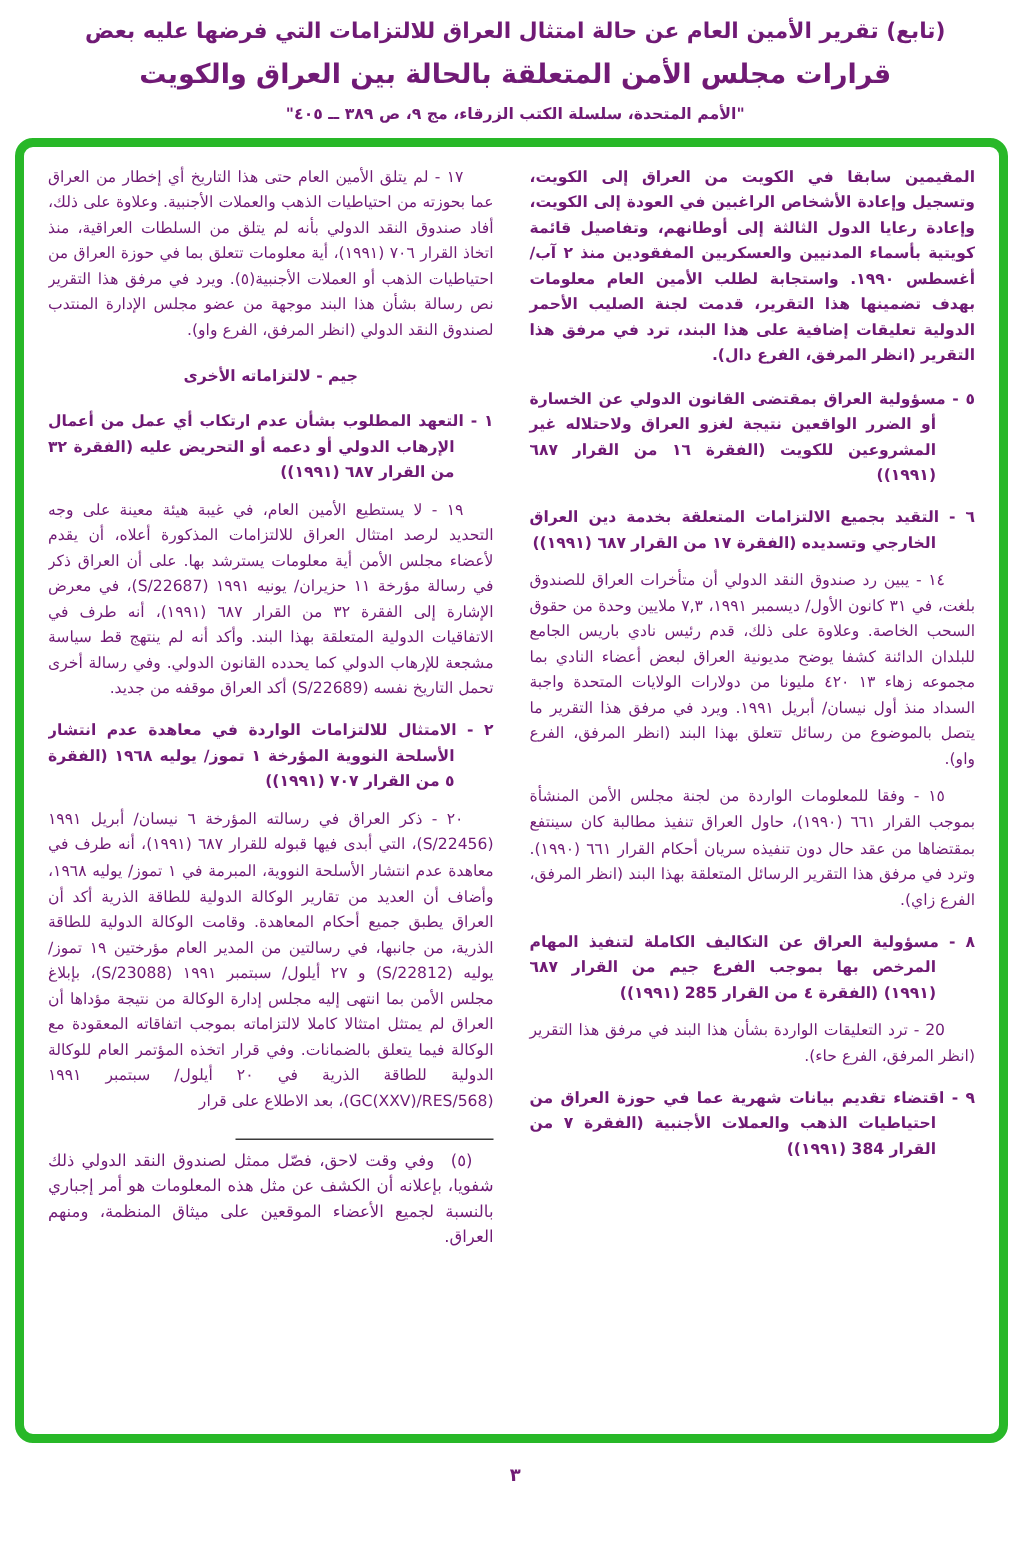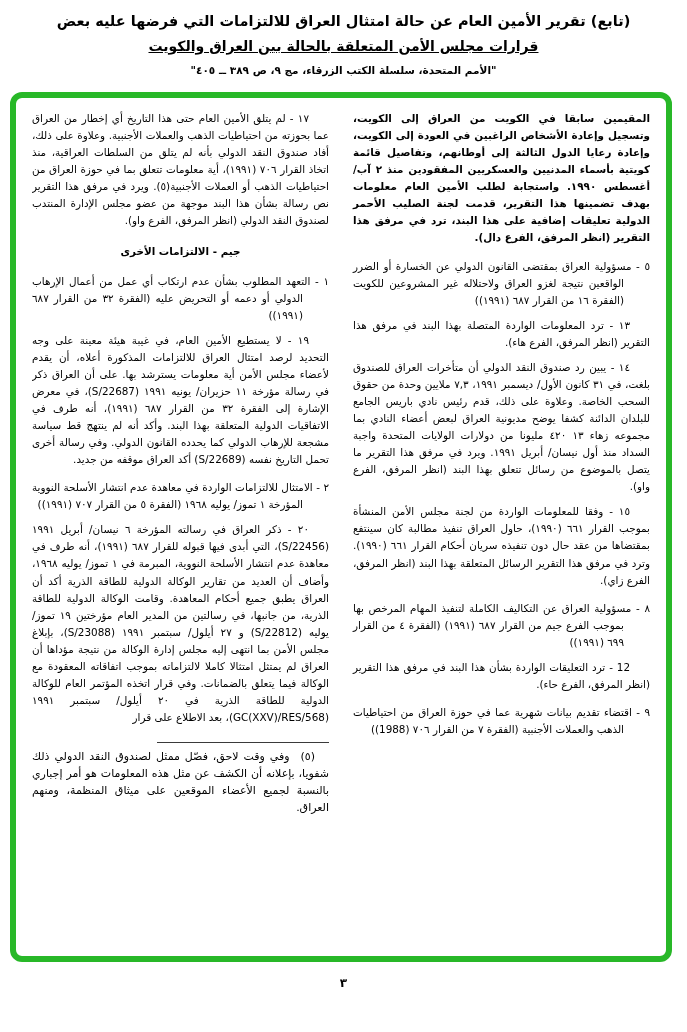--- a/index.html
+++ b/index.html
@@ -3,65 +3,65 @@
 <meta charset="utf-8">
 <style>
   html,body{margin:0;padding:0;background:#ffffff;}
   .page{
     position:relative;width:687px;height:1032px;background:#fff;
     font-family:"DejaVu Sans","Liberation Sans",sans-serif;
     direction:rtl;color:#151515;overflow:hidden;
   }
   .doc-header{position:absolute;top:8px;right:18px;left:18px;text-align:center;font-weight:bold;}
   .doc-header .l1{font-size:14.5px;line-height:1.85;}
-  .doc-header .l2{font-size:14px;line-height:1.7;text-decoration:underline;}
+  .doc-header .l2{font-size:18px;line-height:1.7;}
   .doc-header .l3{font-size:10.5px;margin-top:5px;}
   .green-box{
     position:absolute;top:92px;left:10px;width:662px;height:870px;box-sizing:border-box;
     border-style:solid;border-width:6px;border-radius:12px;
     padding:12px 16px 8px;background:#fff;
   }
   .cols{display:flex;gap:24px;height:100%;overflow:hidden;}
   .col{flex:1;min-width:0;font-size:10.4px;line-height:1.64;}
   .para{margin:0 0 8px;text-align:justify;text-indent:20px;}
   .para.flush{text-indent:0;font-weight:bold;}
-  .num-head{margin:11px 0 8px;font-weight:normal;text-align:justify;padding-right:26px;text-indent:-26px;}
+  .num-head{margin:11px 0 8px;font-weight:bold;text-align:justify;padding-right:26px;text-indent:-26px;}
   .sec-head{margin:14px 0 12px;font-weight:bold;text-align:center;}
   .footnote{margin-top:16px;font-size:11px;line-height:1.55;}
   .fn-sep{border:0;border-top:1.5px solid #3a3a3a;width:58%;margin:0 0 5px 0;height:0;}
   .fn-text{margin:0;text-align:justify;text-indent:14px;}
   .page-num{position:absolute;bottom:42px;left:0;right:0;text-align:center;font-size:12px;font-weight:bold;}
 </style>
 </head>
 <body>
 
-<div class="page" style="color: #000000;">
+<div class="page" style="color: #701a75;">
 
   <div class="doc-header">
     <div class="l1">(تابع) تقرير الأمين العام عن حالة امتثال العراق للالتزامات التي فرضها عليه بعض</div>
     <div class="l2">قرارات مجلس الأمن المتعلقة بالحالة بين العراق والكويت</div>
     <div class="l3">"الأمم المتحدة، سلسلة الكتب الزرقاء، مج ٩، ص ٣٨٩ ــ ٤٠٥"</div>
   </div>
 
   <div class="green-box" style="border-color: rgb(40, 184, 40);">
     <div class="cols">
       <div class="col">
           <p class="para flush">المقيمين سابقا في الكويت من العراق إلى الكويت، وتسجيل وإعادة الأشخاص الراغبين في العودة إلى الكويت، وإعادة رعايا الدول الثالثة إلى أوطانهم، وتفاصيل قائمة كويتية بأسماء المدنيين والعسكريين المفقودين منذ ٢ آب/ أغسطس ١٩٩٠. واستجابة لطلب الأمين العام معلومات بهدف تضمينها هذا التقرير، قدمت لجنة الصليب الأحمر الدولية تعليقات إضافية على هذا البند، ترد في مرفق هذا التقرير (انظر المرفق، الفرع دال).</p>
           <p class="num-head">٥ - مسؤولية العراق بمقتضى القانون الدولي عن الخسارة أو الضرر الواقعين نتيجة لغزو العراق ولاحتلاله غير المشروعين للكويت (الفقرة ١٦ من القرار ٦٨٧ (١٩٩١))</p>
-          <p class="para">١٣ - ترد المعلومات الواردة المتصلة بهذا البند في مرفق هذا التقرير (انظر المرفق، الفرع هاء).</p>
+          <p class="num-head">٦ - التقيد بجميع الالتزامات المتعلقة بخدمة دين العراق الخارجي وتسديده (الفقرة ١٧ من القرار ٦٨٧ (١٩٩١))</p>
           <p class="para">١٤ - يبين رد صندوق النقد الدولي أن متأخرات العراق للصندوق بلغت، في ٣١ كانون الأول/ ديسمبر ١٩٩١، ٧,٣ ملايين وحدة من حقوق السحب الخاصة. وعلاوة على ذلك، قدم رئيس نادي باريس الجامع للبلدان الدائنة كشفا يوضح مديونية العراق لبعض أعضاء النادي بما مجموعه زهاء ١٣ ٤٢٠ مليونا من دولارات الولايات المتحدة واجبة السداد منذ أول نيسان/ أبريل ١٩٩١. ويرد في مرفق هذا التقرير ما يتصل بالموضوع من رسائل تتعلق بهذا البند (انظر المرفق، الفرع واو).</p>
           <p class="para">١٥ - وفقا للمعلومات الواردة من لجنة مجلس الأمن المنشأة بموجب القرار ٦٦١ (١٩٩٠)، حاول العراق تنفيذ مطالبة كان سينتفع بمقتضاها من عقد حال دون تنفيذه سريان أحكام القرار ٦٦١ (١٩٩٠). وترد في مرفق هذا التقرير الرسائل المتعلقة بهذا البند (انظر المرفق، الفرع زاي).</p>
-          <p class="num-head">٨ - مسؤولية العراق عن التكاليف الكاملة لتنفيذ المهام المرخص بها بموجب الفرع جيم من القرار ٦٨٧ (١٩٩١) (الفقرة ٤ من القرار ٦٩٩ (١٩٩١))</p>
-          <p class="para">12 - ترد التعليقات الواردة بشأن هذا البند في مرفق هذا التقرير (انظر المرفق، الفرع حاء).</p>
-          <p class="num-head">٩ - اقتضاء تقديم بيانات شهرية عما في حوزة العراق من احتياطيات الذهب والعملات الأجنبية (الفقرة ٧ من القرار ٧٠٦ (1988))</p>
+          <p class="num-head">٨ - مسؤولية العراق عن التكاليف الكاملة لتنفيذ المهام المرخص بها بموجب الفرع جيم من القرار ٦٨٧ (١٩٩١) (الفقرة ٤ من القرار 285 (١٩٩١))</p>
+          <p class="para">20 - ترد التعليقات الواردة بشأن هذا البند في مرفق هذا التقرير (انظر المرفق، الفرع حاء).</p>
+          <p class="num-head">٩ - اقتضاء تقديم بيانات شهرية عما في حوزة العراق من احتياطيات الذهب والعملات الأجنبية (الفقرة ٧ من القرار 384 (١٩٩١))</p>
         </div>
       <div class="col">
 
       <p class="para">١٧ - لم يتلق الأمين العام حتى هذا التاريخ أي إخطار من العراق عما بحوزته من احتياطيات الذهب والعملات الأجنبية. وعلاوة على ذلك، أفاد صندوق النقد الدولي بأنه لم يتلق من السلطات العراقية، منذ اتخاذ القرار ٧٠٦ (١٩٩١)، أية معلومات تتعلق بما في حوزة العراق من احتياطيات الذهب أو العملات الأجنبية(٥). ويرد في مرفق هذا التقرير نص رسالة بشأن هذا البند موجهة من عضو مجلس الإدارة المنتدب لصندوق النقد الدولي (انظر المرفق، الفرع واو).</p>
-          <p class="sec-head">جيم - الالتزامات الأخرى</p>
+          <p class="sec-head">جيم - لالتزاماته الأخرى</p>
           <p class="num-head">١ - التعهد المطلوب بشأن عدم ارتكاب أي عمل من أعمال الإرهاب الدولي أو دعمه أو التحريض عليه (الفقرة ٣٢ من القرار ٦٨٧ (١٩٩١))</p>
           <p class="para">١٩ - لا يستطيع الأمين العام، في غيبة هيئة معينة على وجه التحديد لرصد امتثال العراق للالتزامات المذكورة أعلاه، أن يقدم لأعضاء مجلس الأمن أية معلومات يسترشد بها. على أن العراق ذكر في رسالة مؤرخة ١١ حزيران/ يونيه ١٩٩١ (S/22687)، في معرض الإشارة إلى الفقرة ٣٢ من القرار ٦٨٧ (١٩٩١)، أنه طرف في الاتفاقيات الدولية المتعلقة بهذا البند. وأكد أنه لم ينتهج قط سياسة مشجعة للإرهاب الدولي كما يحدده القانون الدولي. وفي رسالة أخرى تحمل التاريخ نفسه (S/22689) أكد العراق موقفه من جديد.</p>
           <p class="num-head">٢ - الامتثال للالتزامات الواردة في معاهدة عدم انتشار الأسلحة النووية المؤرخة ١ تموز/ يوليه ١٩٦٨ (الفقرة ٥ من القرار ٧٠٧ (١٩٩١))</p>
           <p class="para">٢٠ - ذكر العراق في رسالته المؤرخة ٦ نيسان/ أبريل ١٩٩١ (S/22456)، التي أبدى فيها قبوله للقرار ٦٨٧ (١٩٩١)، أنه طرف في معاهدة عدم انتشار الأسلحة النووية، المبرمة في ١ تموز/ يوليه ١٩٦٨، وأضاف أن العديد من تقارير الوكالة الدولية للطاقة الذرية أكد أن العراق يطبق جميع أحكام المعاهدة. وقامت الوكالة الدولية للطاقة الذرية، من جانبها، في رسالتين من المدير العام مؤرختين ١٩ تموز/ يوليه (S/22812) و ٢٧ أيلول/ سبتمبر ١٩٩١ (S/23088)، بإبلاغ مجلس الأمن بما انتهى إليه مجلس إدارة الوكالة من نتيجة مؤداها أن العراق لم يمتثل امتثالا كاملا لالتزاماته بموجب اتفاقاته المعقودة مع الوكالة فيما يتعلق بالضمانات. وفي قرار اتخذه المؤتمر العام للوكالة الدولية للطاقة الذرية في ٢٠ أيلول/ سبتمبر ١٩٩١ (GC(XXV)/RES/568)، بعد الاطلاع على قرار</p>
   <div class="footnote">
     <div class="fn-sep"></div>
     <p class="fn-text"><span>(٥)</span> <span>وفي وقت لاحق، فصّل ممثل لصندوق النقد الدولي ذلك شفويا، بإعلانه أن الكشف عن مثل هذه المعلومات هو أمر إجباري بالنسبة لجميع الأعضاء الموقعين على ميثاق المنظمة، ومنهم العراق.</span></p>
   </div>
 </div>
     </div>

